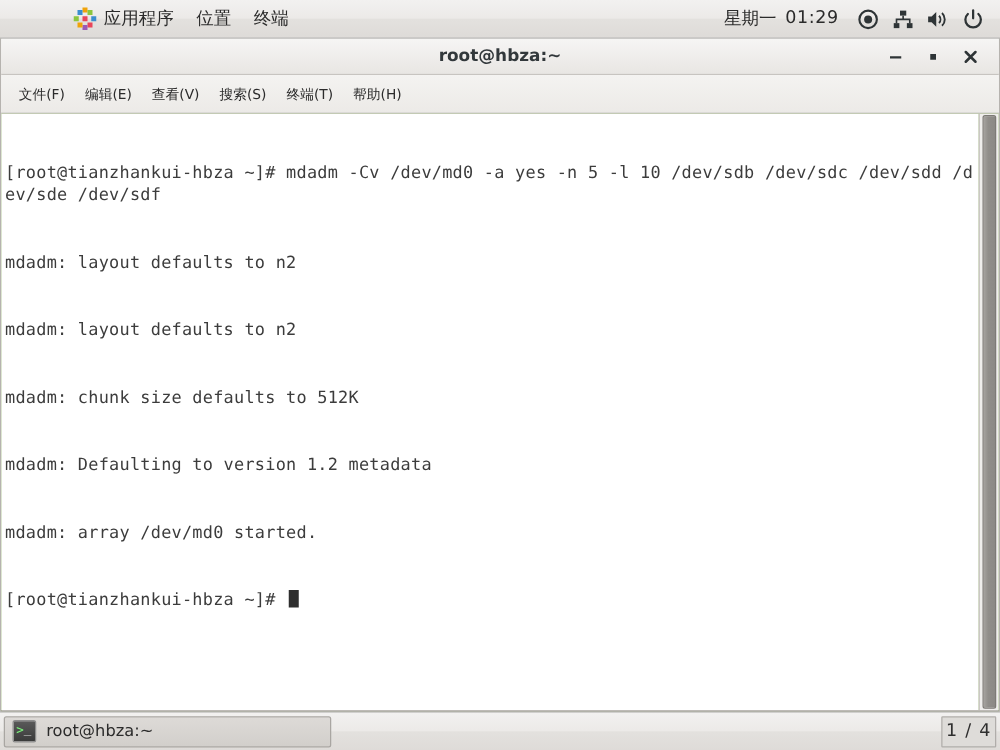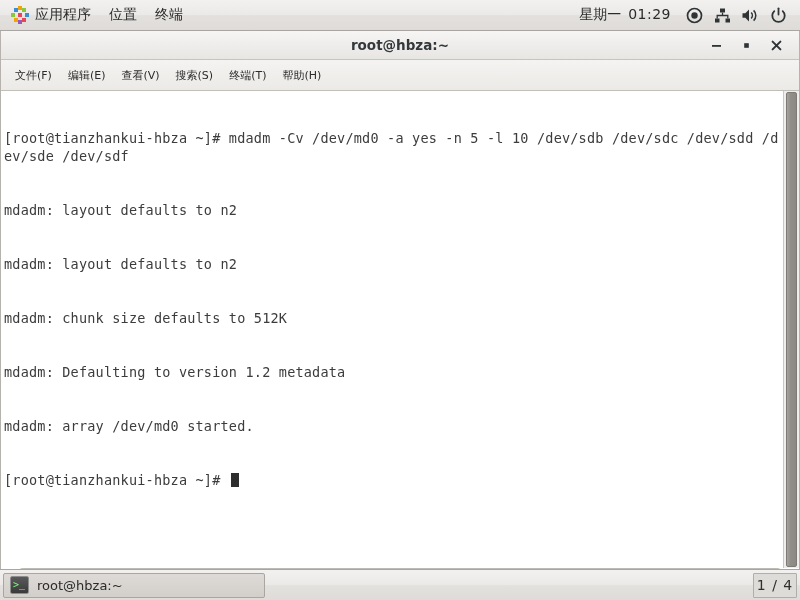--- a/index.html
+++ b/index.html
@@ -32,20 +32,21 @@
     align-items: center;
     font-size: 14px;
     color: #2e3436;
     position: relative;
   }
 
   .panel-menu {
     display: flex;
     align-items: flex-end;
     height: 100%;
+    margin-left: 48px;
   }
 
   .panel-item {
     display: flex;
     align-items: center;
     height: 100%;
     padding: 0 9px;
     white-space: nowrap;
     font-size: 14px;
     color: #2b2b2b;
@@ -155,21 +156,20 @@
     cursor: default;
   }
 
   
   #term-wrap {
     flex: 1 1 auto;
     display: flex;
     min-height: 0;
     background: #4d7c0f;
     border-bottom: 1px solid #bdbab6;
-    border-radius: 25px;
   }
 
   #terminal {
     flex: 1 1 auto;
     background: #ffffff;
     color: #3c3c3c;
     font-family: "DejaVu Sans Mono", "Liberation Mono", monospace;
     font-size: 13.5px;
     line-height: 18px;
     padding: 2px 0 0 3px;

